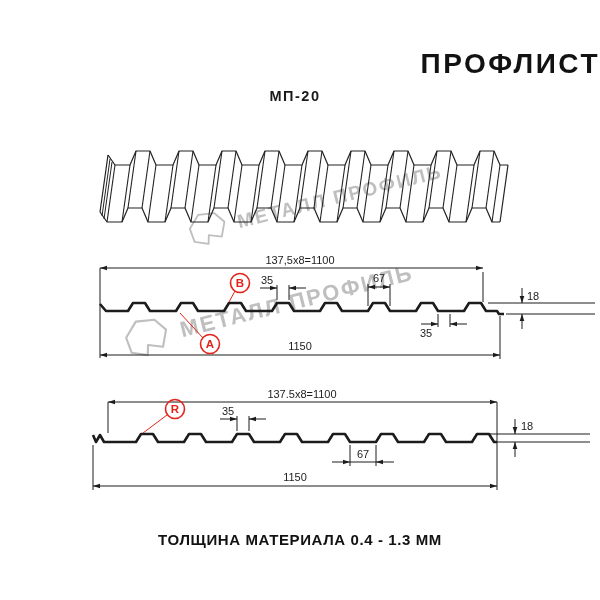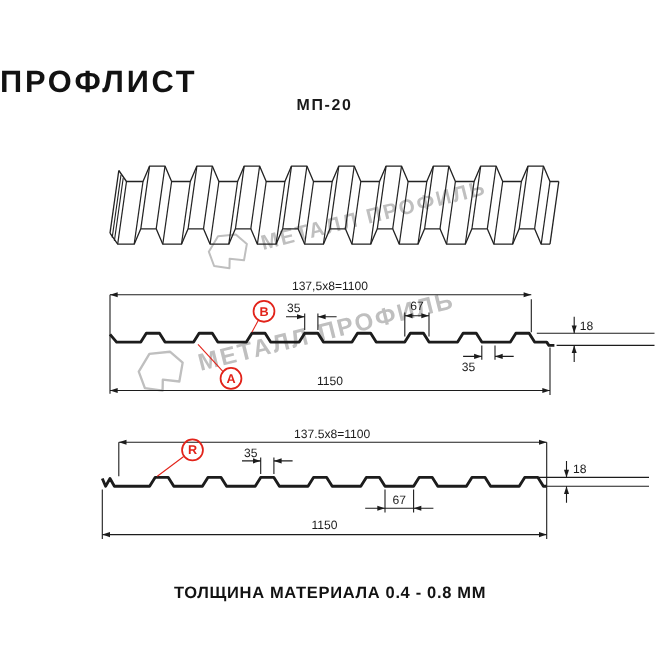--- a/index.html
+++ b/index.html
@@ -1,19 +1,19 @@
 <!DOCTYPE html>
 <html><head>
 <meta charset="utf-8">
 <style>
   html,body{margin:0;padding:0;background:#fff;}
   .stage{position:relative;width:600px;height:600px;background:#ffffff;overflow:hidden;
          font-family:"Liberation Sans",sans-serif;}
-  .title{position:absolute;left:0;top:48px;width:600px;text-align:left;
-         font-size:28px;font-weight:bold;letter-spacing:2.5px;color:#121212;margin-top:11px;}
+  .title{position:absolute;left:0;top:48px;width:600px;text-align:right;
+         font-size:28px;font-weight:bold;letter-spacing:2.5px;color:#121212;}
   .subtitle{position:absolute;left:0;top:88px;width:590px;text-align:center;
          font-size:14.5px;font-weight:bold;letter-spacing:1.5px;color:#1a1a1a;}
   .footer{position:absolute;left:0;top:531px;width:600px;text-align:center;
          font-size:15px;font-weight:bold;letter-spacing:0.6px;color:#121212;}
   .wm{position:absolute;display:flex;align-items:center;gap:9px;color:#bfbfbf;
       transform:rotate(-14deg);transform-origin:0 100%;}
   .wm span{font-weight:bold;letter-spacing:2px;white-space:nowrap;}
   .wm1{left:190px;top:212px;height:46px;}
   .wm1 span{font-size:19px;}
   .wm2{left:126px;top:318px;height:54px;}
@@ -174,14 +174,14 @@
       <line x1="455" y1="34" x2="455" y2="49" stroke="#1c1c1c" stroke-width="1"></line>
       <polygon points="455,49 452.7,42 457.3,42" fill="#1c1c1c"></polygon>
       <line x1="455" y1="72" x2="455" y2="57" stroke="#1c1c1c" stroke-width="1"></line>
       <polygon points="455,57 452.7,64 457.3,64" fill="#1c1c1c"></polygon>
       <text x="461" y="45" text-anchor="start" class="dim">18</text>
       <circle cx="115" cy="24" r="9.5" fill="none" stroke="#e2231a" stroke-width="1.6"></circle>
       <text x="115" y="28" text-anchor="middle" class="red">R</text>
       <line x1="107" y1="30" x2="83" y2="48" stroke="#e2231a" stroke-width="1"></line>
     </svg>
 
-  <div class="footer">ТОЛЩИНА МАТЕРИАЛА 0.4 - 0.8 ММ</div>
+  <div class="footer">ТОЛЩИНА МАТЕРИАЛА 0.4 - 1.3 ММ</div>
 </div>
 
 </body></html>

